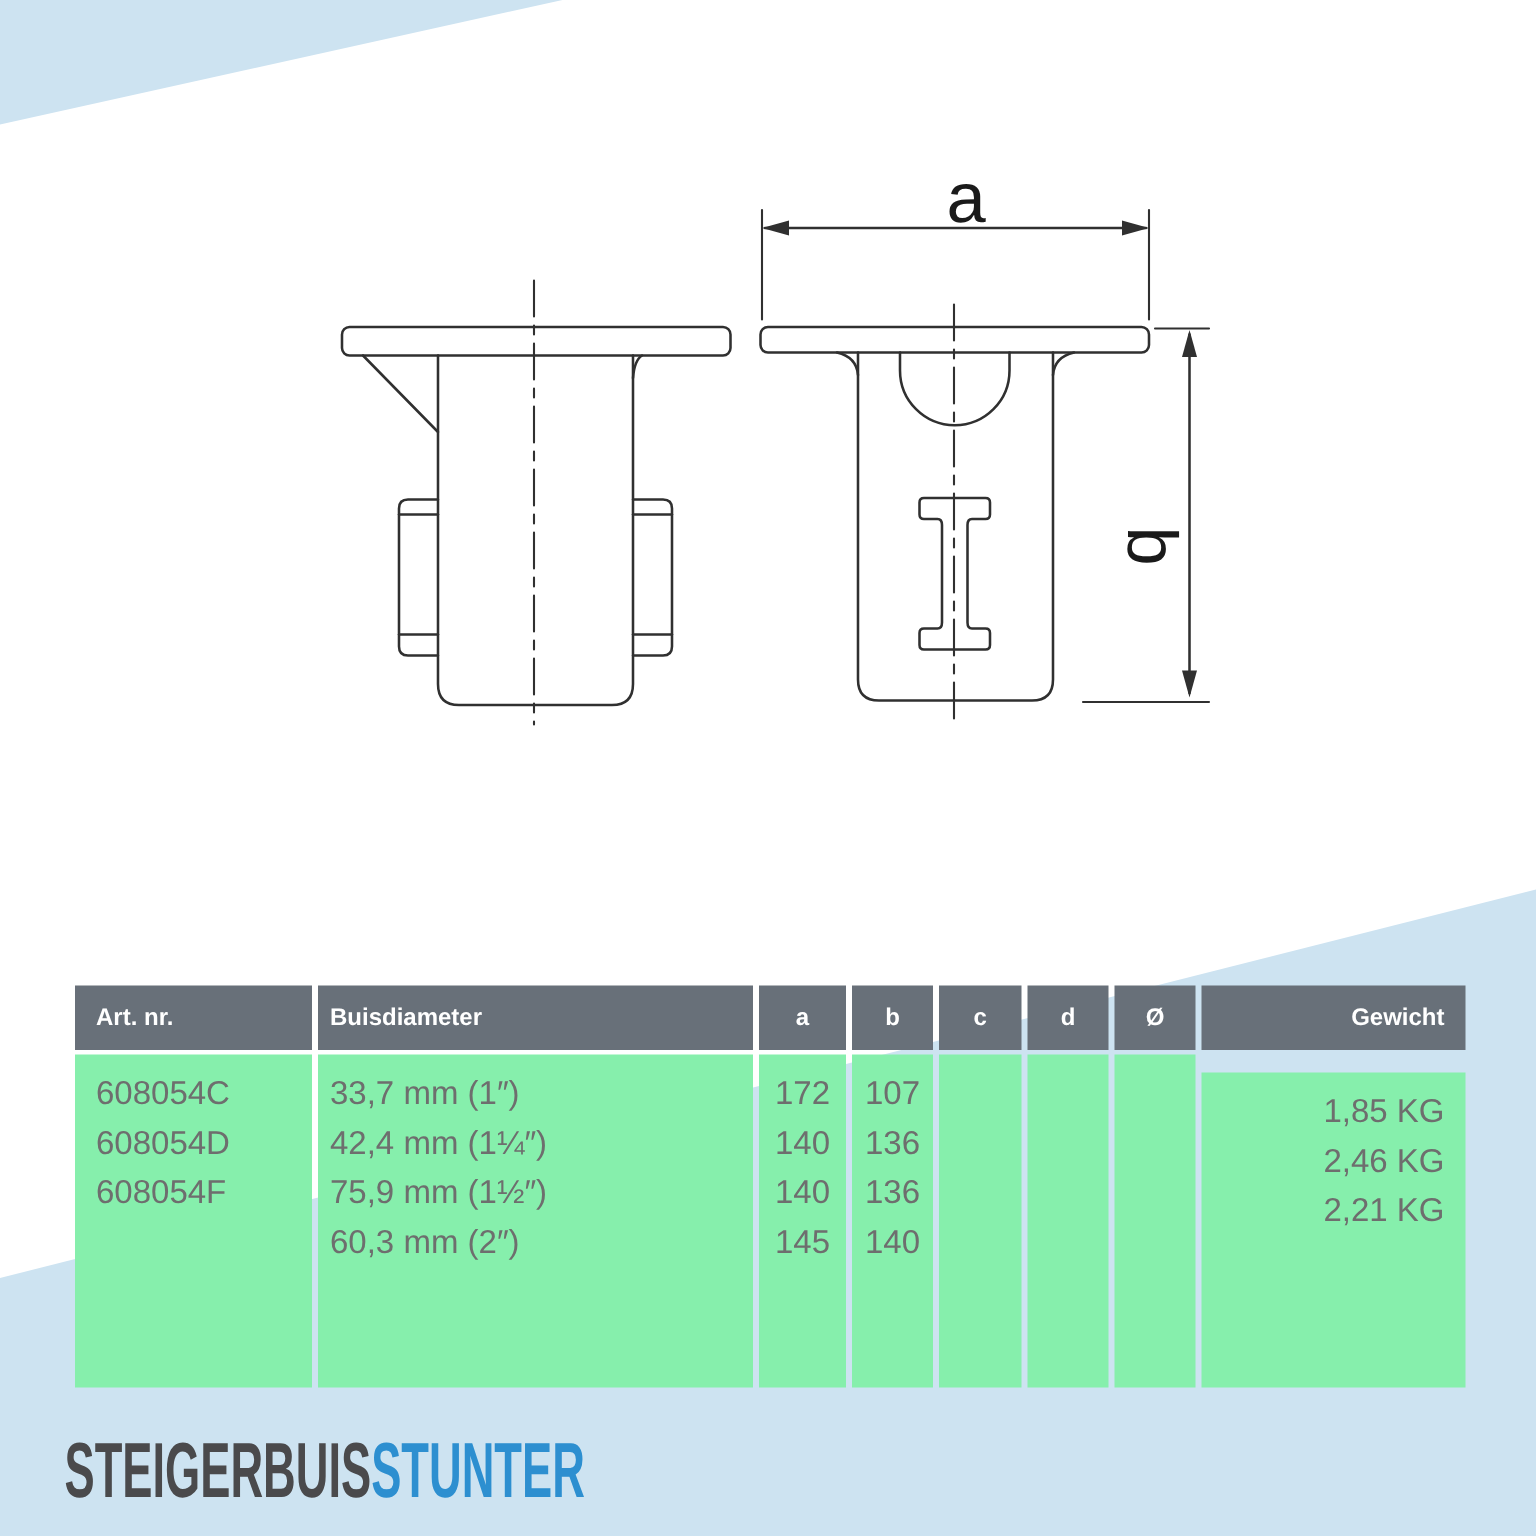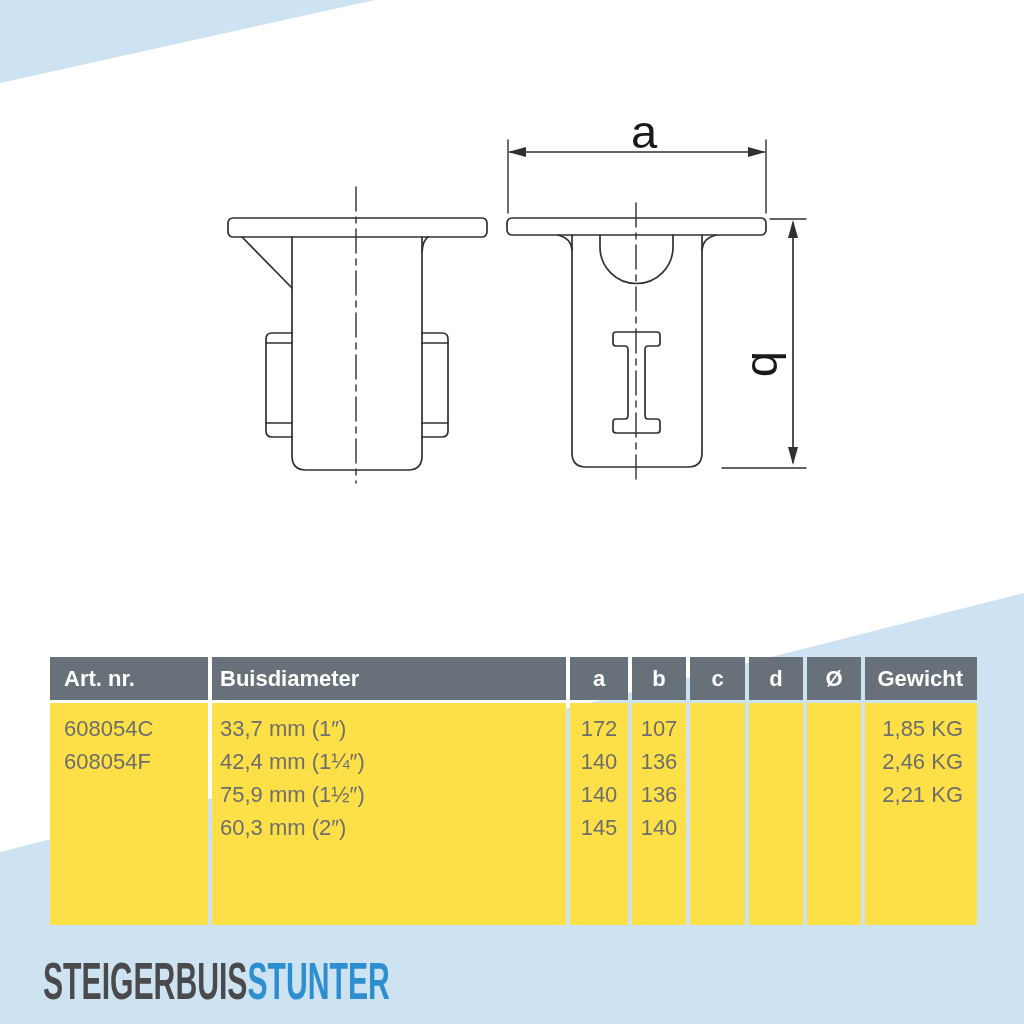--- a/index.html
+++ b/index.html
@@ -12,33 +12,33 @@
   #bg-svg{position:absolute;left:0;top:0;width:1024px;height:1024px;}
 
   
   .spec-table{
     position:absolute;left:50px;top:657px;width:927px;height:268px;
     display:flex;flex-direction:row;
   }
   .col{display:flex;flex-direction:column;margin-right:4px;}
   .col:last-child{margin-right:0;}
   .col-artnr{width:158px;}
-  .col-buis{width:354px;}
+  .col-buis{width:290px;}
   .col-a{width:58px;}
   .col-b{width:54px;}
   .col-c{width:55px;}
   .col-d{width:54px;}
   .col-diam{width:54px;}
-  .col-gewicht{width:126px;flex:1;}
+  .col-gewicht{width:126px;flex:1;gap:12px;}
   .th{
     height:43px;line-height:43px;background:#687079;color:#ffffff;
-    font-size:22px;font-weight:bold;margin-bottom:3px;white-space:nowrap;
+    font-size:16px;font-weight:bold;margin-bottom:3px;white-space:nowrap;
   }
   .tbody{
-    background:#fde047;flex:1;padding-top:9px;box-sizing:border-box;
+    background:#86efac;flex:1;padding-top:9px;box-sizing:border-box;
   }
   .td{
     height:33px;line-height:33px;font-size:22px;color:#6e6e6e;white-space:nowrap;
   }
   .align-left-14{padding-left:14px;text-align:left;}
   .align-left-8{padding-left:8px;text-align:left;}
   .align-center{text-align:center;}
   .align-right-14{padding-right:14px;text-align:right;}
 
   
@@ -117,20 +117,21 @@
   <text x="644" y="148" font-size="47" fill="#1a1a1a" text-anchor="middle" font-family="Liberation Sans, sans-serif">a</text>
   <text x="752" y="364" font-size="47" fill="#1a1a1a" text-anchor="middle" font-family="Liberation Sans, sans-serif" transform="rotate(90 752 364)">b</text>
 </svg>
 
 <div class="spec-table">
 
   <div class="col col-artnr">
     <div class="th align-left-14">Art. nr.</div>
     <div class="tbody">
       <div class="td align-left-14">608054C</div>
+      <div class="td align-left-14">608054D</div>
       <div class="td align-left-14">608054F</div>
     </div>
   </div>
 
   <div class="col col-buis">
     <div class="th align-left-8">Buisdiameter</div>
     <div class="tbody">
       <div class="td align-left-8">33,7 mm (1″)</div>
       <div class="td align-left-8">42,4 mm (1¼″)</div>
       <div class="td align-left-8">75,9 mm (1½″)</div>

